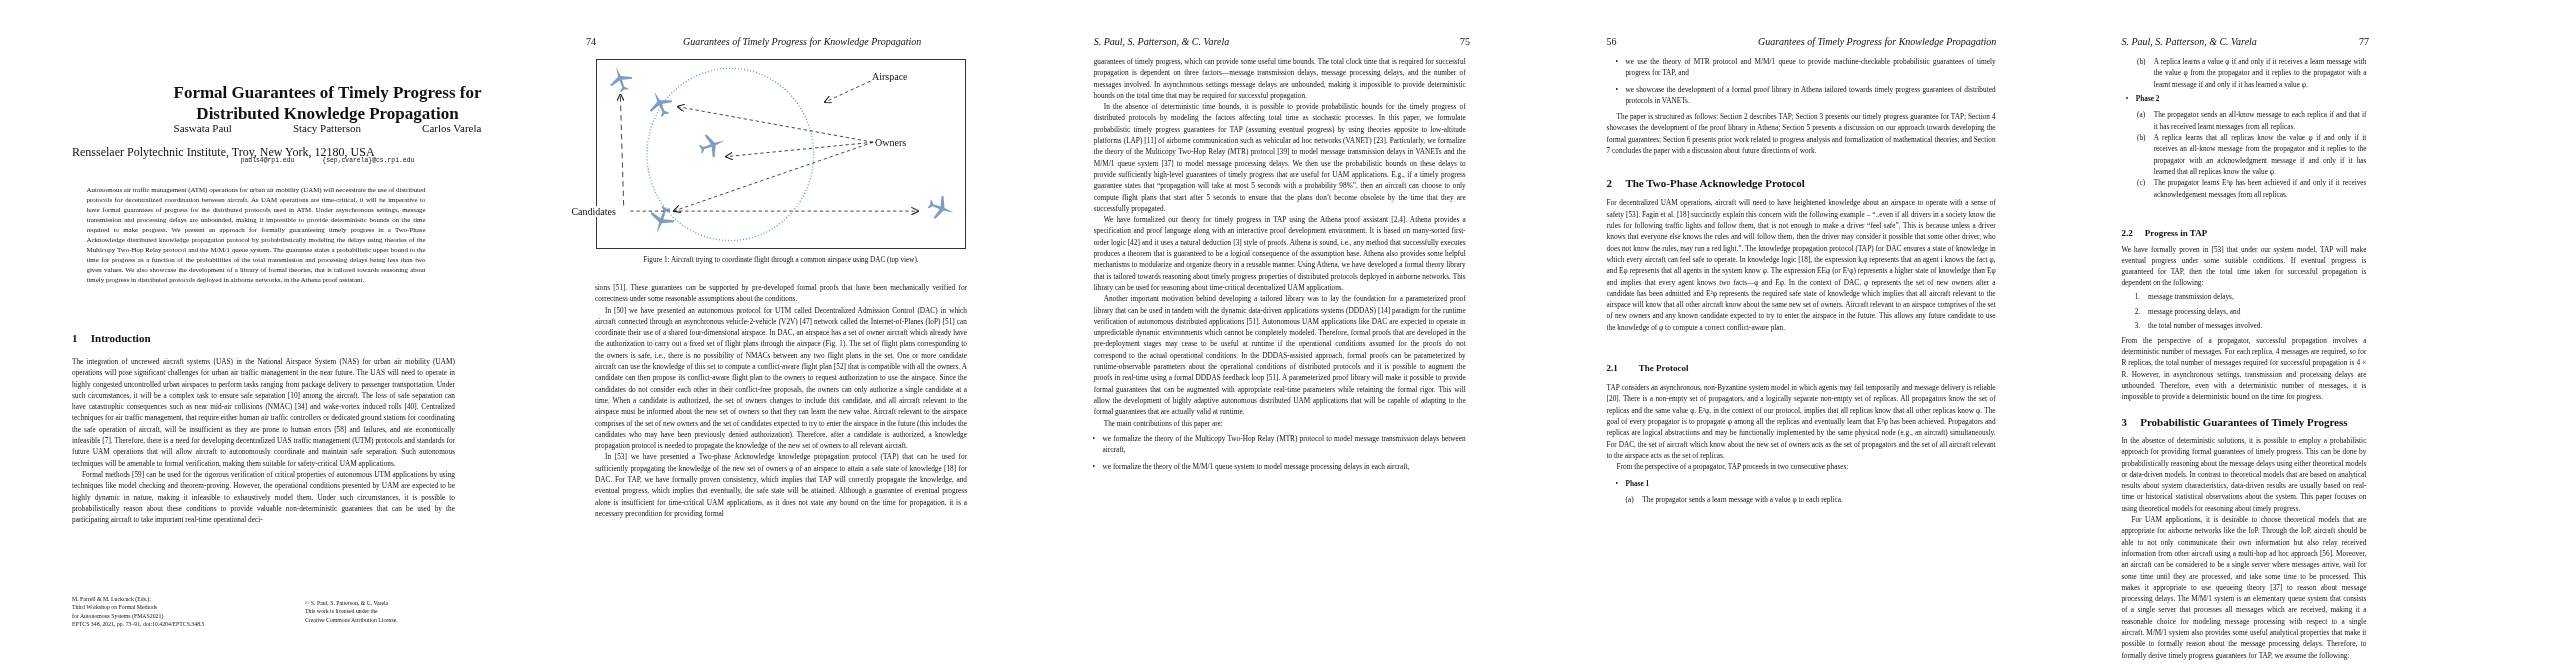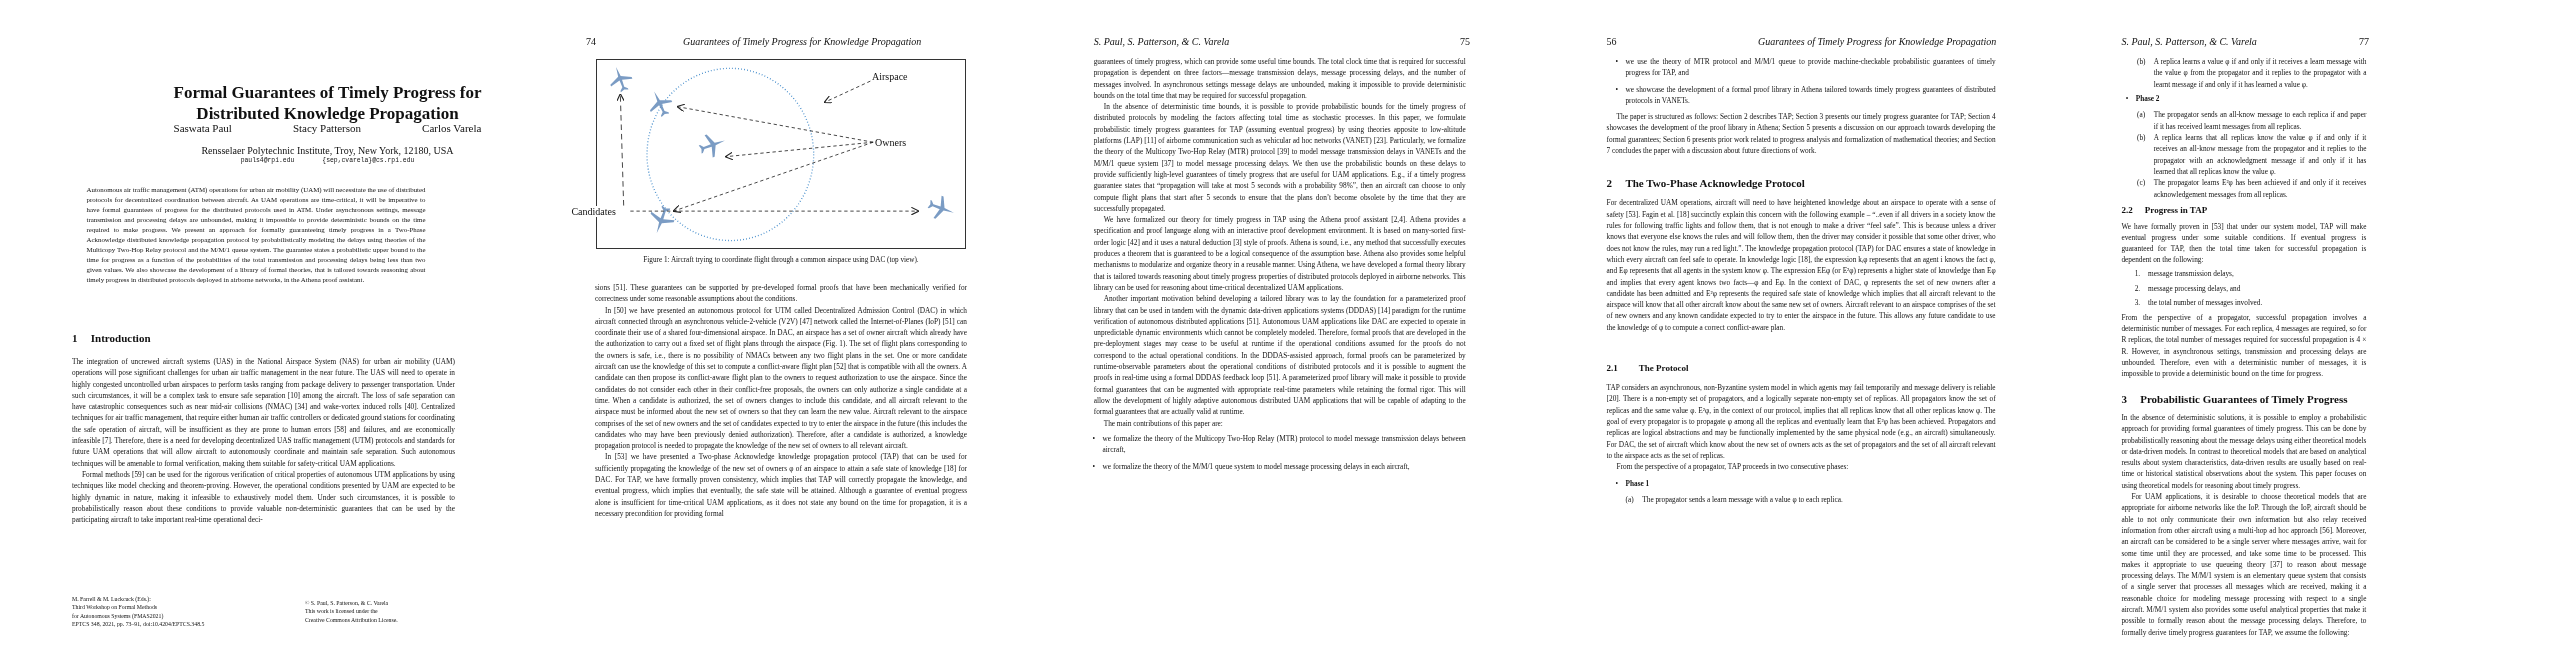--- a/index.html
+++ b/index.html
@@ -16,21 +16,21 @@
   .running-head { position: absolute; top: 7.8px; left: 0; right: 0; height: 16.7px; font-size: 10px; font-style: italic; margin-top: 28px; }
   .running-head .num { position: absolute; font-style: normal; }
   .running-head .title { position: absolute; }
 
   .text { font-size: 7.3px; line-height: 11.3px; text-align: justify; hyphens: auto; }
   .text p { text-indent: 10px; }
   .text p.noindent { text-indent: 0; }
 
   h1.title { font-size: 17px; font-weight: bold; text-align: center; line-height: 21px; }
   .authors { display: flex; justify-content: center; gap: 61px; font-size: 11px; margin-top: 5px; }
-  .affil { text-align: center; font-size: 10px; margin-top: 3.3px; }
+  .affil { text-align: left; font-size: 12px; margin-top: 3.3px; }
   .emails { display: flex; justify-content: center; gap: 28px; font-family: "Liberation Mono", "DejaVu Sans Mono", monospace; font-size: 6.4px; margin-top: 4.4px; }
   .abstract { font-size: 6.9px; line-height: 10px; text-align: justify; }
 
   h2.sec { font-size: 11px; font-weight: bold; display: flex; gap: 13.3px; }
   h3.subsec { font-size: 9px; font-weight: bold; display: flex; gap: 12.2px; }
 
   ul.bullets { list-style: none; margin-left: 9px; }
   ul.bullets li { position: relative; padding-left: 12.2px; margin-bottom: 5px; }
   ul.bullets li::before { content: "\2022"; position: absolute; left: 2.2px; top: 0; }
   ol.alpha { list-style: none; margin-left: 19px; }
@@ -212,33 +212,33 @@
         </li>
       </ol>
       <ul class="bullets" style="margin-top:3.3px; margin-left:2.2px;">
         <li>
           <strong>Phase 2</strong>
         </li>
       </ul>
       <ol class="alpha" style="margin-left:15.6px;">
         <li>
           <span class="lbl">(a)</span>
-          <span>The propagator sends an all-know message to each replica if and paper if it has received learnt messages from all replicas.</span>
+          <span>The propagator sends an all-know message to each replica if and that if it has received learnt messages from all replicas.</span>
         </li>
         <li>
           <span class="lbl">(b)</span>
           <span>A replica learns that all replicas know the value φ if and only if it receives an all-know message from the propagator and it replies to the propagator with an acknowledgment message if and only if it has learned that all replicas know the value φ.</span>
         </li>
         <li>
           <span class="lbl">(c)</span>
           <span>The propagator learns E²φ has been achieved if and only if it receives acknowledgement messages from all replicas.</span>
         </li>
       </ol>
 
-      <h3 class="subsec" style="margin-top:5px; margin-bottom:4.4px;">
+      <h3 class="subsec" style="margin-top:28px; margin-bottom:4.4px;">
         <span>2.2</span>
         <span>Progress in TAP</span>
       </h3>
       <p class="noindent">We have formally proven in [53] that under our system model, TAP will make eventual progress under some suitable conditions. If eventual progress is guaranteed for TAP, then the total time taken for successful propagation is dependent on the following:</p>
       <ol class="nums" style="margin-top:2.2px;">
         <li>
           <span class="lbl">1.</span>
           <span>message transmission delays,</span>
         </li>
         <li>

